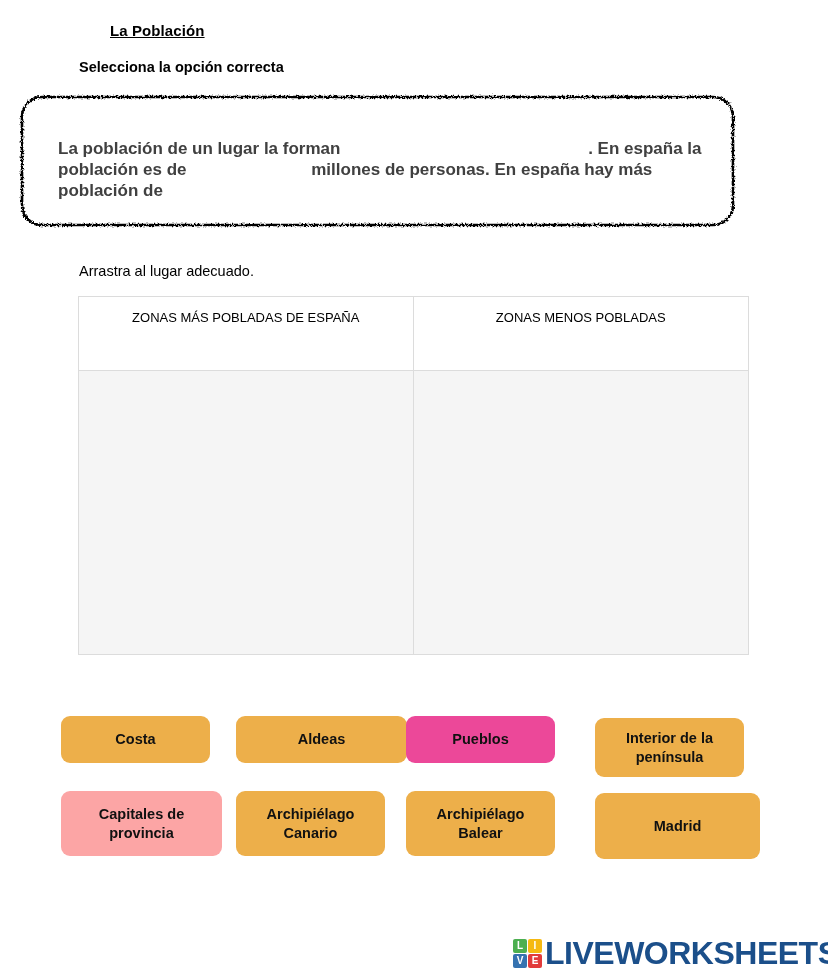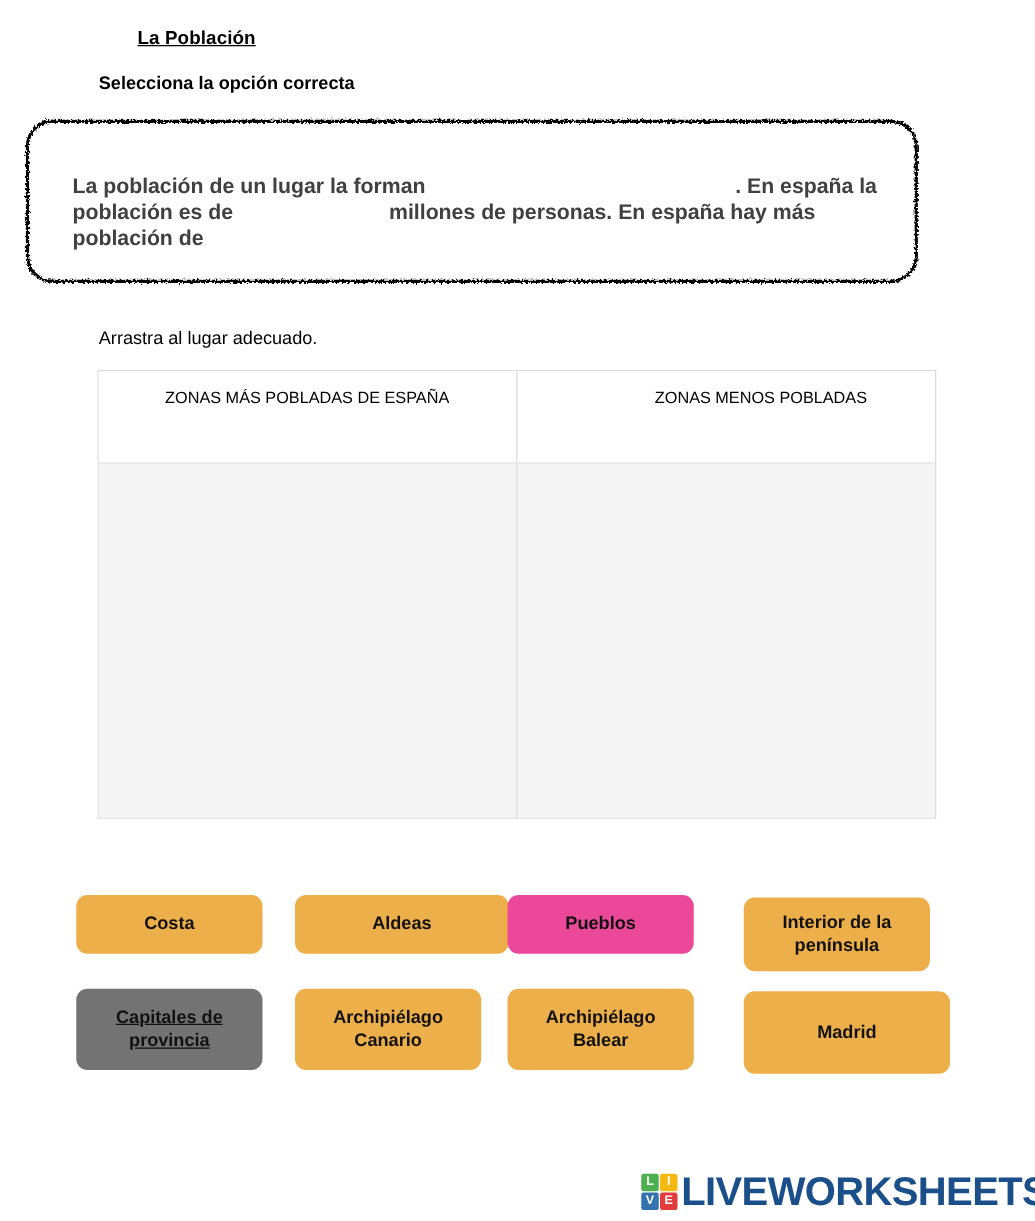--- a/index.html
+++ b/index.html
@@ -88,21 +88,20 @@
     height: 359px;
     border: 1px solid #dcdcdc;
     box-sizing: border-box;
   }
   .dd-head {
     display: flex;
     height: 74px;
     background: #ffffff;
     border-bottom: 1px solid #dcdcdc;
     box-sizing: border-box;
-    gap: 28px;
   }
   .dd-head-cell {
     flex: 0 0 50%;
     box-sizing: border-box;
     font-size: 13px;
     text-align: center;
     padding-top: 13px;
     color: #000;
   }
   .dd-head-cell.first { border-right: 1px solid #dcdcdc; }
@@ -214,21 +213,21 @@
     </div>
     <div class="chip" style="left: 236px; top: 716px; width: 171px; height: 47px; background: rgb(237, 175, 74);">
       <span>Aldeas</span>
     </div>
     <div class="chip" style="left: 406px; top: 716px; width: 149px; height: 47px; background: #ec4899;">
       <span>Pueblos</span>
     </div>
     <div class="chip" style="left: 595px; top: 718px; width: 149px; height: 59px; background: rgb(237, 175, 74); align-items: center;">
       <span>Interior de la<br>península</span>
     </div>
-    <div class="chip" style="left: 61px; top: 791px; width: 149px; height: 65px; background: #737373; text-decoration: underline;">
+    <div class="chip" style="left: 61px; top: 791px; width: 161px; height: 65px; background: #fca5a5;">
       <span>Capitales de<br>provincia</span>
     </div>
     <div class="chip" style="left: 236px; top: 791px; width: 149px; height: 65px; background: rgb(237, 175, 74);">
       <span>Archipiélago<br>Canario</span>
     </div>
     <div class="chip" style="left: 406px; top: 791px; width: 149px; height: 65px; background: rgb(237, 175, 74);">
       <span>Archipiélago<br>Balear</span>
     </div>
     <div class="chip" style="left: 595px; top: 793px; width: 165px; height: 66px; background: rgb(237, 175, 74);">
       <span>Madrid</span>

